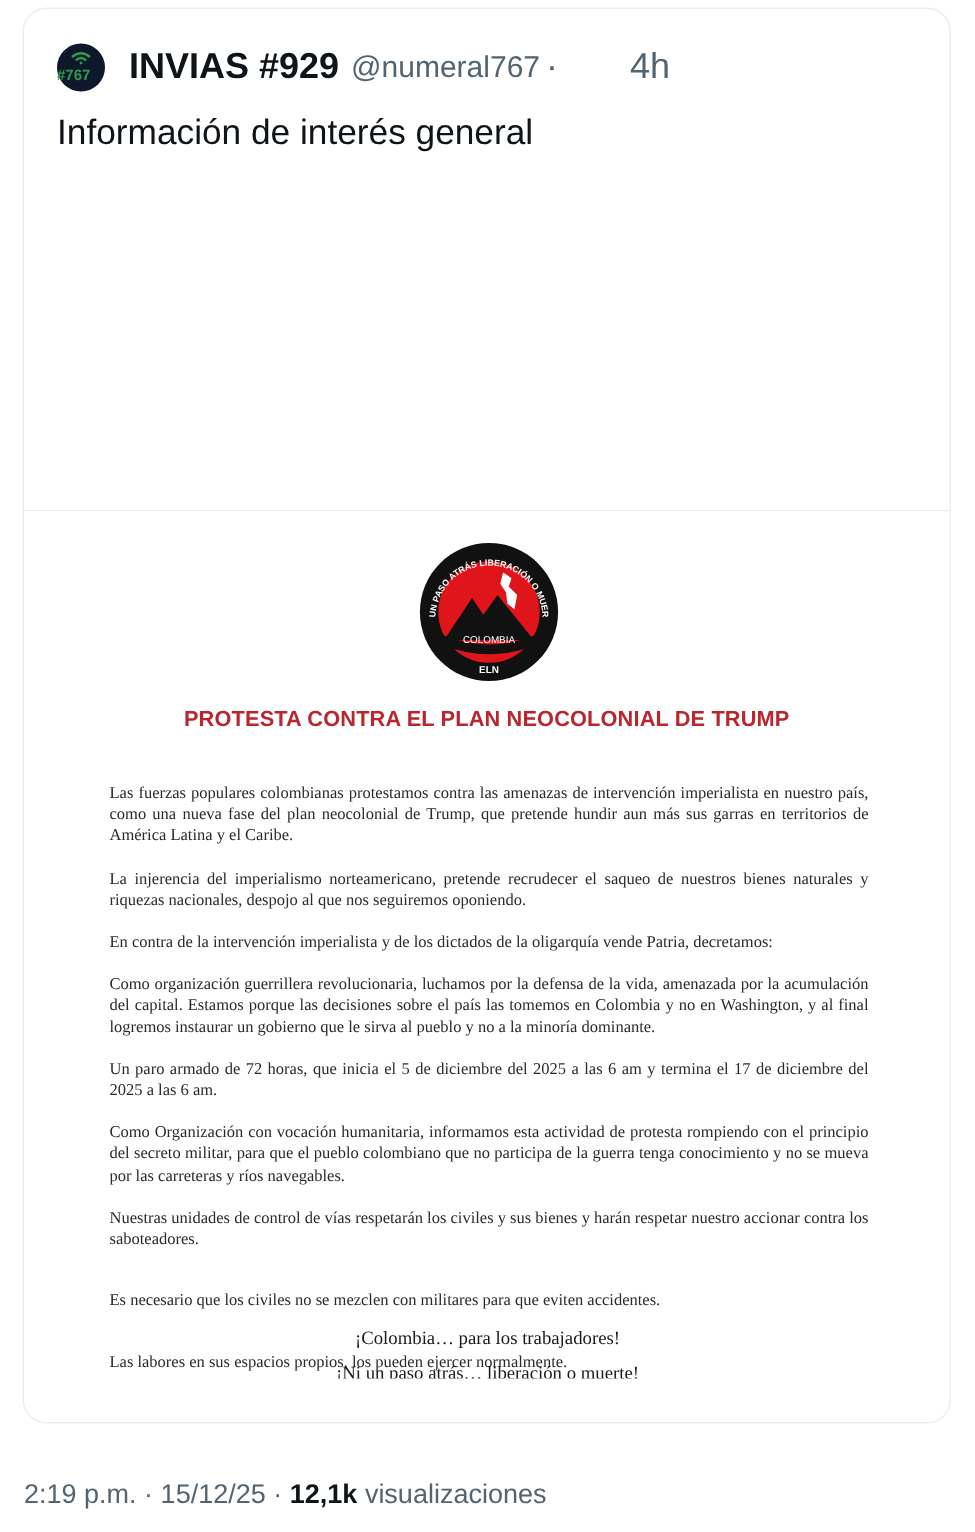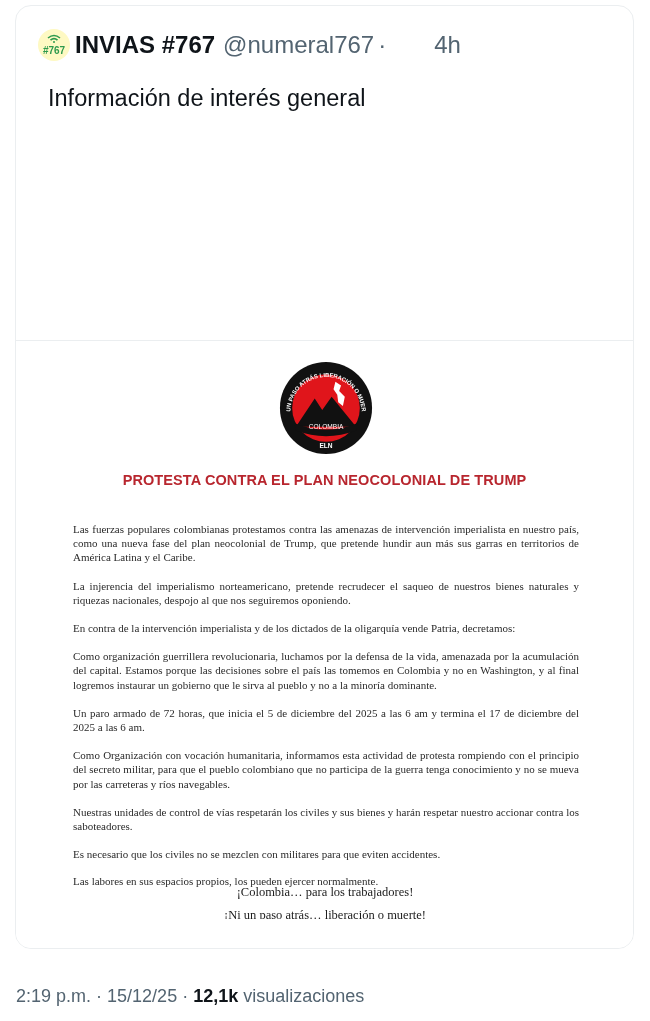--- a/index.html
+++ b/index.html
@@ -2,56 +2,56 @@
 <html><head>
 <meta charset="utf-8">
 <style>
   html, body { margin:0; padding:0; background:#ffffff; }
   body { width:650px; height:1021px; position:relative; overflow:hidden; font-family:"Liberation Sans", sans-serif; color:#0f1419; }
   .card {
     position:absolute; left:15px; top:5px; width:619px; height:944px;
     border:1px solid #ebeef0; border-radius:16px; box-sizing:border-box; overflow:hidden; background:#fff;
   }
   .header { position:absolute; left:22px; top:20px; display:flex; align-items:center; height:38px; white-space:nowrap; }
-  .avatar { width:32px; height:32px; border-radius:50%; background:#fef9c3; position:relative; margin-right:5px; display:flex; align-items:flex-end; justify-content:center; }
+  .avatar { width:32px; height:32px; border-radius:50%; background:#0f172a; position:relative; margin-right:16px; display:flex; align-items:flex-end; justify-content:flex-start; }
   .avatar svg { position:absolute; top:5px; left:9px; }
   .avatar .num { font-size:10px; font-weight:bold; color:#2e9a4d; font-family:"Liberation Sans", sans-serif; margin-bottom:5px; }
   .display-name { font-size:24px; font-weight:bold; color:#0f1419; margin-right:8px; }
-  .handle { font-size:24px; color:#536471; }
+  .handle { font-size:20px; color:#536471; }
   .dot { font-size:24px; color:#536471; margin:0 4px; }
   .time { font-size:24px; color:#536471;margin-left:44px; }
   .tweet-text { position:absolute; left:22px; top:66px; width:590px; font-size:23.5px; line-height:32.5px; color:#0f1419; }
-  .tweet-text p { margin:10px; }
+  .tweet-text p { margin:0; }
   .tweet-text .gap { height:32.5px; }
   .divider { position:absolute; left:0; top:334px; width:100%; height:1px; background:#ebeef0; }
   .doc { position:absolute; left:0; top:335px; width:100%; height:610px; background:#fff; font-family:"Liberation Serif", serif; color:#222; }
   .logo { position:absolute; left:263px; top:20px; width:94px; height:94px; }
   .doc-title { position:absolute; left:0; top:131px; width:100%; text-align:center; font-family:"Liberation Sans", sans-serif; font-weight:bold; font-size:14.5px; color:#b8262e; letter-spacing:0.1px; }
   .doc-body { position:absolute; left:57px; top:181px; width:506px; font-size:11px; line-height:14.2px; text-align:justify; color:#2a2a2a; }
   .doc-body p { margin:0 0 14px 0; }
-  .doc-body p.tight { margin-bottom:13px; }
+  .doc-body p.tight { margin-bottom:13px;margin-top:27px; }
   .slogans { position:absolute; left:0; top:879px; width:650px; text-align:center; font-family:"Liberation Serif", serif; font-weight:normal; font-size:12.5px; color:#1a1a1a; }
   .slogans div { line-height:26px; }
   .footer { position:absolute; left:16px; top:986px; font-size:18px; color:#536471; white-space:nowrap; }
   .footer b { color:#0f1419; }
 </style>
 </head>
 <body>
 
 <div class="card">
   <div class="header">
     <div class="avatar">
       <svg width="14" height="9" viewBox="0 0 14 9">
         <path d="M1 4 Q7 -1 13 4" stroke="#2e9a4d" stroke-width="1.6" fill="none"></path>
         <path d="M3.5 6.2 Q7 3 10.5 6.2" stroke="#2e9a4d" stroke-width="1.6" fill="none"></path>
         <circle cx="7" cy="8" r="1" fill="#2e9a4d"></circle>
       </svg>
       <span class="num">#767</span>
     </div>
-    <span class="display-name">INVIAS #767</span>
+    <span class="display-name">INVIAS #929</span>
     <span class="handle">@numeral767</span>
     <span class="dot">·</span>
     <span class="time">4h</span>
   </div>
 
   <div class="tweet-text">
     <p>Información de interés general</p>
     <div class="gap"></div>
   </div>
 

